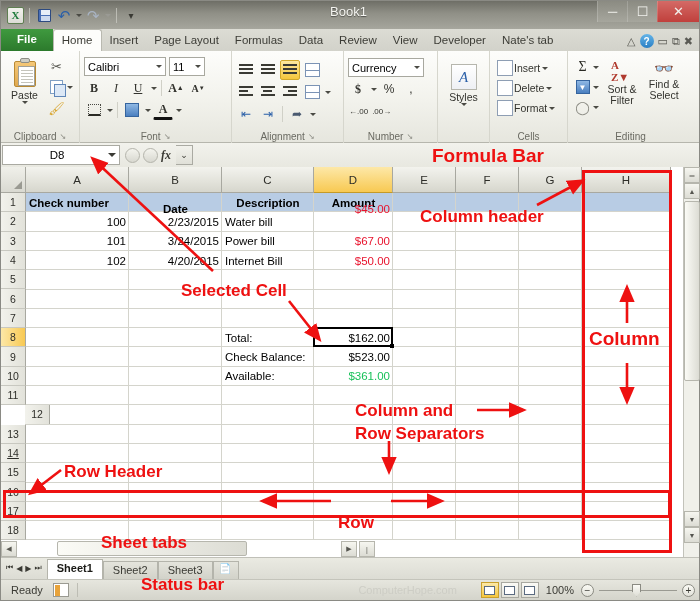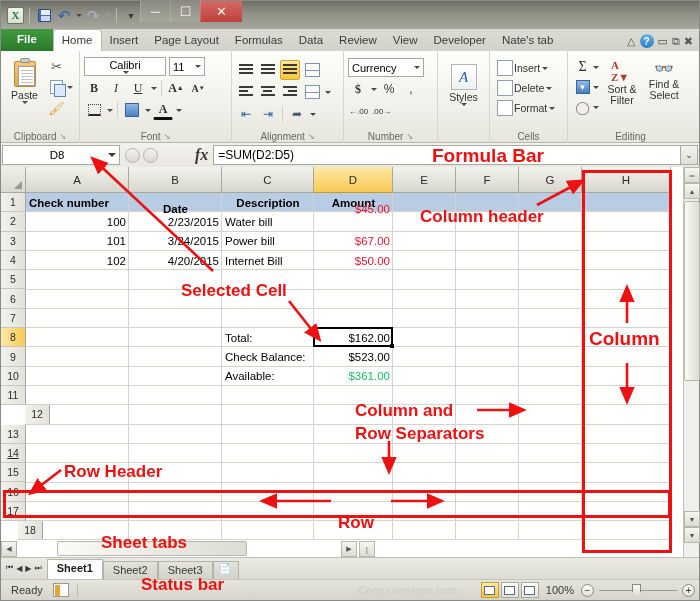--- a/index.html
+++ b/index.html
@@ -101,21 +101,21 @@
   .small-col { display:flex; flex-direction:column; gap:1px; padding-left:2px;}
   .small-btn { display:flex; align-items:center; gap:1px; height:20px; padding:0 2px; cursor:pointer; font-size:10.5px; color:#33332e;}
   .ico16 { width:17px;height:17px;display:flex;align-items:center;justify-content:center;font-size:12px;}
   .scissors{color:#5b5b54;font-size:13px;}
   .copy-ico{width:13px;height:14px;background:#fff;border:1px solid #7f9fc4;position:relative;}
   .copy-ico:after{content:"";position:absolute;left:3px;top:3px;width:10px;height:11px;background:#dce8f6;border:1px solid #5f86b8;}
   .brush-ico{color:#d8a52e;font-size:13px;}
 
   .font-name {
     width:82px;height:19px;border:1px solid #a8a89f;background:#fff;font-size:11px;
-    padding:1px 3px; display:flex;align-items:center;justify-content:space-between;cursor:pointer;flex-direction:column;
+    padding:1px 3px; display:flex;align-items:center;justify-content:space-between;cursor:pointer;
   }
   .font-size {
     width:36px;height:19px;border:1px solid #a8a89f;background:#fff;font-size:11px;
     padding:1px 3px; display:flex;align-items:center;justify-content:space-between;cursor:pointer;margin-left:3px;
   }
   .row-ctl { display:flex; align-items:center; gap:2px; margin-top:2px;}
   .fbtn {
     min-width:20px;height:20px;display:flex;align-items:center;justify-content:center;
     font-size:12px;color:#33332e;cursor:pointer;border:1px solid transparent;border-radius:2px;
   }
@@ -148,21 +148,21 @@
     background:linear-gradient(180deg,#f2f2ec,#e8e8e0);
     display:flex; align-items:center; padding:0 1px;
   }
   .namebox {
     width:118px;height:20px;background:#fff;border:1px solid #aaaaa2;
     display:flex;align-items:center;justify-content:space-between;padding:0 3px;font-size:11.5px;
   }
   .nb-caret{width:0;height:0;border-left:4px solid transparent;border-right:4px solid transparent;border-top:4px solid #3a3a34;}
   .fb-btns{display:flex;align-items:center;gap:3px;padding:0 5px;}
   .fb-round{width:15px;height:15px;border-radius:50%;background:linear-gradient(180deg,#f4f4ee,#d8d8d0);border:1px solid #b4b4ab;}
-  .fx{font-style:italic;font-weight:bold;font-size:16px;color:#3a3a34;font-family:"Liberation Serif",serif;margin-left:34px;}
+  .fx{font-style:italic;font-weight:bold;font-size:12px;color:#3a3a34;font-family:"Liberation Serif",serif;}
   .finput{flex:1;height:20px;background:#fff;border:1px solid #aaaaa2;font-size:12px;padding:1px 4px;display:flex;align-items:center;}
   .fb-expand{width:17px;height:20px;display:flex;align-items:center;justify-content:center;background:linear-gradient(180deg,#f2f2ec,#e0e0d8);border:1px solid #aaaaa2;border-left:none;font-size:9px;color:#3a3a34;cursor:pointer;}
 
   
   .gridwrap { position:absolute; left:0; top:166px; width:698px; height:390px; background:#fff; }
   .corner {
     position:absolute;left:0;top:0;width:25px;height:26px;
     background:linear-gradient(180deg,#f0f0ea,#d9d9d1);border-right:1px solid #a8a8a0;border-bottom:1px solid #a8a8a0;
   }
   .corner:after{content:"";position:absolute;right:3px;bottom:3px;width:0;height:0;border-left:8px solid transparent;border-bottom:8px solid #9a9a92;}
@@ -268,20 +268,21 @@
       <div class="caret"></div>
       <div class="qat-btn">
           <span class="redo">↶</span>
         </div>
       <div class="caret dim"></div>
       <div class="qsep"></div>
       <div class="qat-btn">
           <span style="font-size:10px;color:#3a3a34;">▾</span>
         </div>
     </div>
+    <div class="title-text">Book1</div>
     <div class="wbtns">
       <div class="wbtn">─</div>
       <div class="wbtn">☐</div>
       <div class="wbtn close">✕</div>
     </div>
   </div>
 
   <div class="tabstrip">
     <div class="tab-file">File</div>
     <div class="tab active">Home</div>
@@ -549,21 +550,20 @@
   <div class="fbar">
     <div class="namebox">
       <span style="flex:1;text-align:center;">D8</span>
       <span class="nb-caret"></span>
     </div>
     <div class="fb-btns">
       <span class="fb-round"></span>
       <span class="fb-round"></span>
       <span class="fx">fx</span>
     </div>
-    <div class="finput">=SUM(D2:D5)</div>
     <div class="fb-expand">⌄</div>
   </div>
 
   <div class="gridwrap">
     <div class="corner"></div>
     <div class="colhdr" id="colhdr">
         <div class="ch" style="width: 103px;">A</div>
         <div class="ch" style="width: 93px;">B</div>
         <div class="ch" style="width: 92px;">C</div>
         <div class="ch sel" style="width: 79px;">D</div>
@@ -583,21 +583,21 @@
         <div class="rh sel" style="height: 19.3px;">8</div>
         <div class="rh" style="height: 19.3px;">9</div>
         <div class="rh" style="height: 19.3px;">10</div>
         <div class="rh" style="height: 19.3px;">11</div>
         <div class="rh" style="height: 19.3px; margin-left: 24px;">12</div>
         <div class="rh" style="height: 19.3px;">13</div>
         <div class="rh" style="height: 19.3px; text-decoration: underline;">14</div>
         <div class="rh" style="height: 19.3px;">15</div>
         <div class="rh" style="height: 19.3px;">16</div>
         <div class="rh" style="height: 19.3px;">17</div>
-        <div class="rh" style="height: 19.3px; margin-left: 17px;">18</div>
+        <div class="rh" style="height: 19.3px;">18</div>
       </div>
     <div class="cells" id="cells">
         <div class="hdr-fill" style="left: 0px; top: 0px; width: 645px; height: 19.3px;"></div>
         <div class="gline-v" style="left: 102px; top: 0px; height: 347.4px;"></div>
         <div class="gline-v" style="left: 195px; top: 0px; height: 347.4px;"></div>
         <div class="gline-v" style="left: 287px; top: 0px; height: 347.4px;"></div>
         <div class="gline-v" style="left: 366px; top: 0px; height: 347.4px;"></div>
         <div class="gline-v" style="left: 429px; top: 0px; height: 347.4px;"></div>
         <div class="gline-v" style="left: 492px; top: 0px; height: 347.4px;"></div>
         <div class="gline-v" style="left: 555px; top: 0px; height: 347.4px;"></div>

